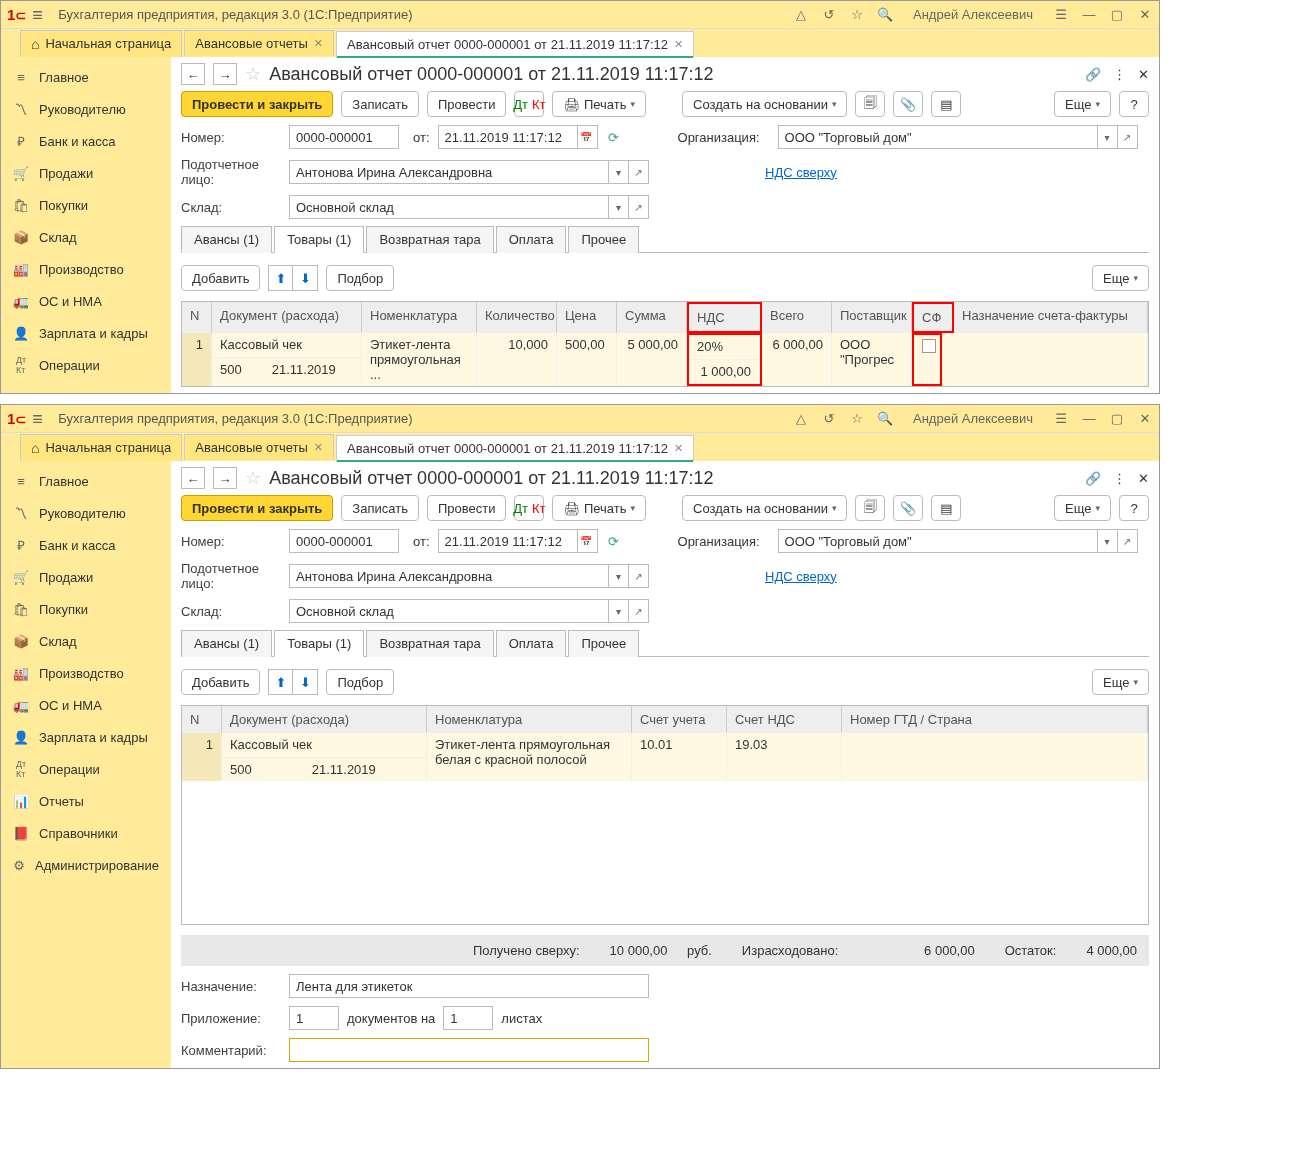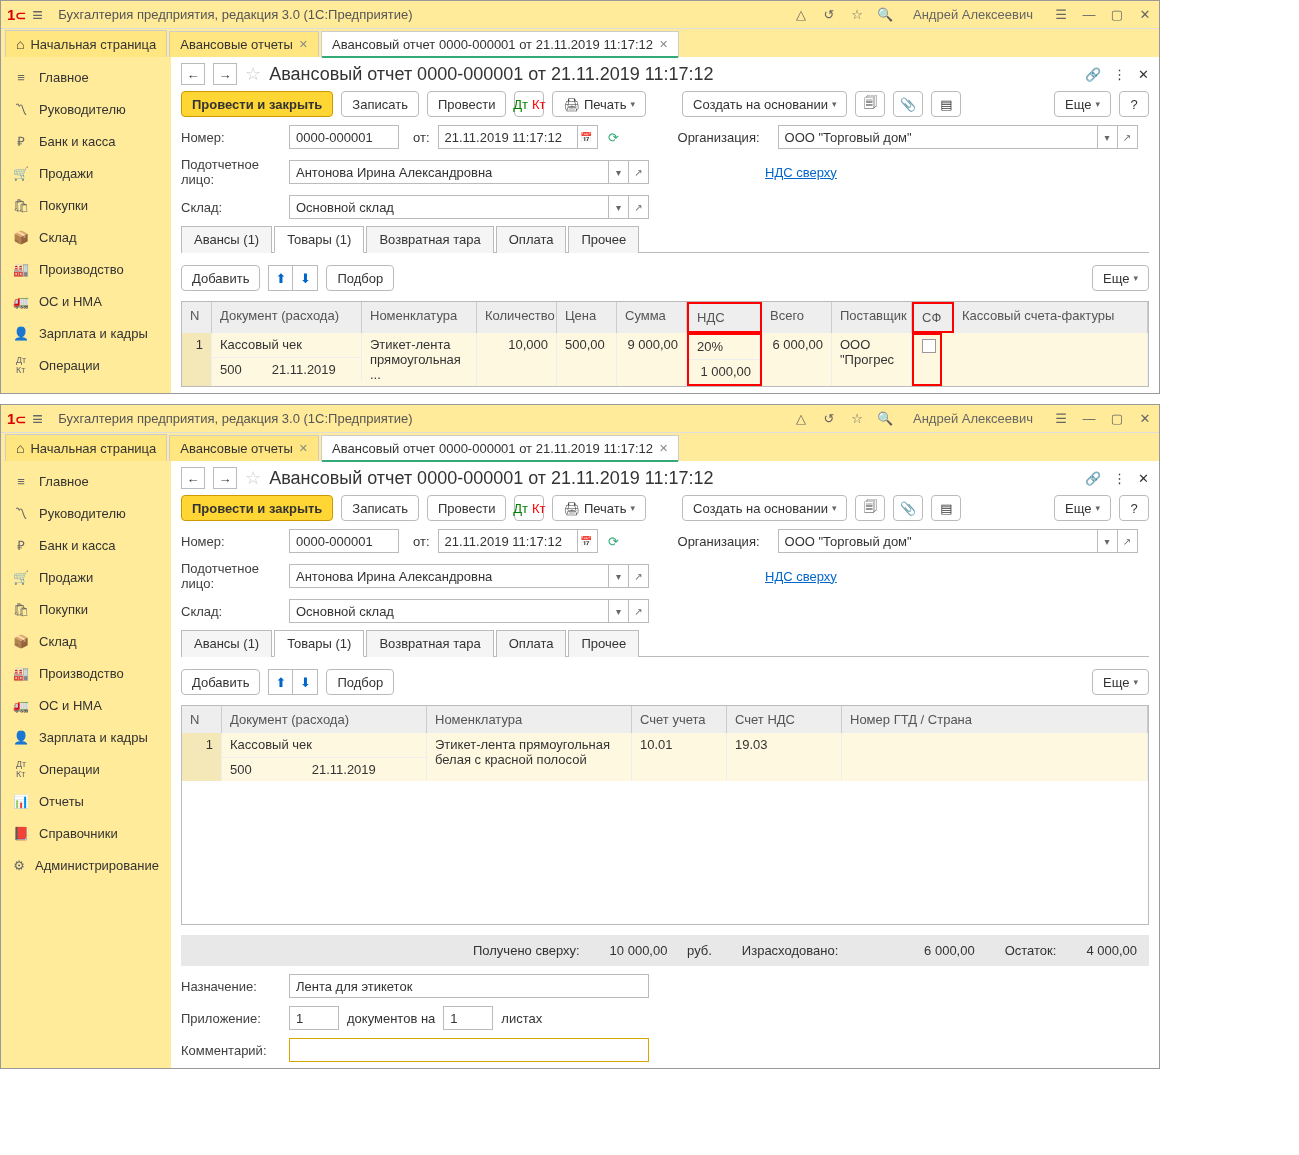--- a/index.html
+++ b/index.html
@@ -6,21 +6,21 @@
 body{background:#fff}
 .window{border:1px solid #999;background:#fff;position:relative}
 .titlebar{background:#ffeb99;height:28px;display:flex;align-items:center;padding:0 6px;border-bottom:1px solid #ddd}
 .logo{color:#d00;font-weight:bold;font-size:15px;margin-right:6px}
 .hamburger{width:16px;height:12px;display:inline-block;margin-right:10px;cursor:pointer}
 .hamburger::before{content:"≡";font-size:18px;color:#666;line-height:10px}
 .title-text{flex:1;color:#555}
 .titlebar-icons{display:flex;gap:12px;align-items:center}
 .tb-icon{width:16px;height:16px;display:inline-flex;align-items:center;justify-content:center;color:#666;cursor:pointer}
 .user-name{color:#666;margin:0 8px}
-.tabs-bar{background:#ffeb99;height:28px;display:flex;align-items:flex-end;padding-left:4px}
+.tabs-bar{background:#ffeb99;height:28px;display:flex;align-items:center;padding-left:19px}
 .main-tab{background:#ffe680;border:1px solid #ccc;border-bottom:none;padding:5px 10px;margin-right:2px;display:flex;align-items:center;gap:6px;cursor:pointer}
 .main-tab.home{background:#ffe680}
 .main-tab.active{background:#fff;border-bottom:1px solid #fff;position:relative;top:1px}
 .tab-close{color:#888;font-size:11px;cursor:pointer}
 .tab-underline{position:absolute;bottom:-1px;left:0;right:0;height:2px;background:#3a7;display:none}
 .main-tab.active .tab-underline{display:block}
 .body-row{display:flex;min-height:330px}
 .sidebar{width:170px;background:#ffeb99;padding-top:4px}
 .nav-item{display:flex;align-items:center;gap:10px;padding:8px 12px;cursor:pointer;color:#444}
 .nav-icon{width:16px;height:16px;display:inline-flex;align-items:center;justify-content:center;color:#666}
@@ -239,35 +239,35 @@
           <div class="th" style="width:30px">N</div>
           <div class="th" style="width:150px">Документ (расхода)</div>
           <div class="th" style="width:115px">Номенклатура</div>
           <div class="th" style="width:80px">Количество</div>
           <div class="th" style="width:60px">Цена</div>
           <div class="th" style="width:70px">Сумма</div>
           <div class="th highlight-red" style="width:75px">НДС</div>
           <div class="th" style="width:70px">Всего</div>
           <div class="th" style="width:80px">Поставщик</div>
           <div class="th highlight-red" style="width:42px">СФ</div>
-          <div class="th" style="flex:1">Кассовый счета-фактуры</div>
+          <div class="th" style="flex:1">Назначение счета-фактуры</div>
         </div>
         <div class="trow">
           <div class="td" style="width:30px;text-align:right;background:#f5e8b8">1</div>
           <div style="width:150px">
             <div class="td">Кассовый чек</div>
             <div class="td td2" style="display:flex;gap:30px">
                 <span>500</span>
                 <span>21.11.2019</span>
               </div>
           </div>
           <div class="td" style="width:115px">Этикет-лента прямоугольная ...</div>
           <div class="td" style="width:80px;text-align:right">10,000</div>
           <div class="td" style="width:60px;text-align:left">500,00</div>
-          <div class="td" style="width:70px;text-align:right">9 000,00</div>
+          <div class="td" style="width:70px;text-align:right">5 000,00</div>
           <div style="width:75px" class="highlight-red">
             <div class="td">20%</div>
             <div class="td td2" style="text-align:right">1 000,00</div>
           </div>
           <div class="td" style="width:70px;text-align:right">6 000,00</div>
           <div class="td" style="width:80px">ООО "Прогрес</div>
           <div class="td highlight-red" style="width:30px;text-align:center"><span class="checkbox"></span></div>
           <div class="td" style="flex:1"></div>
         </div>
       </div>

